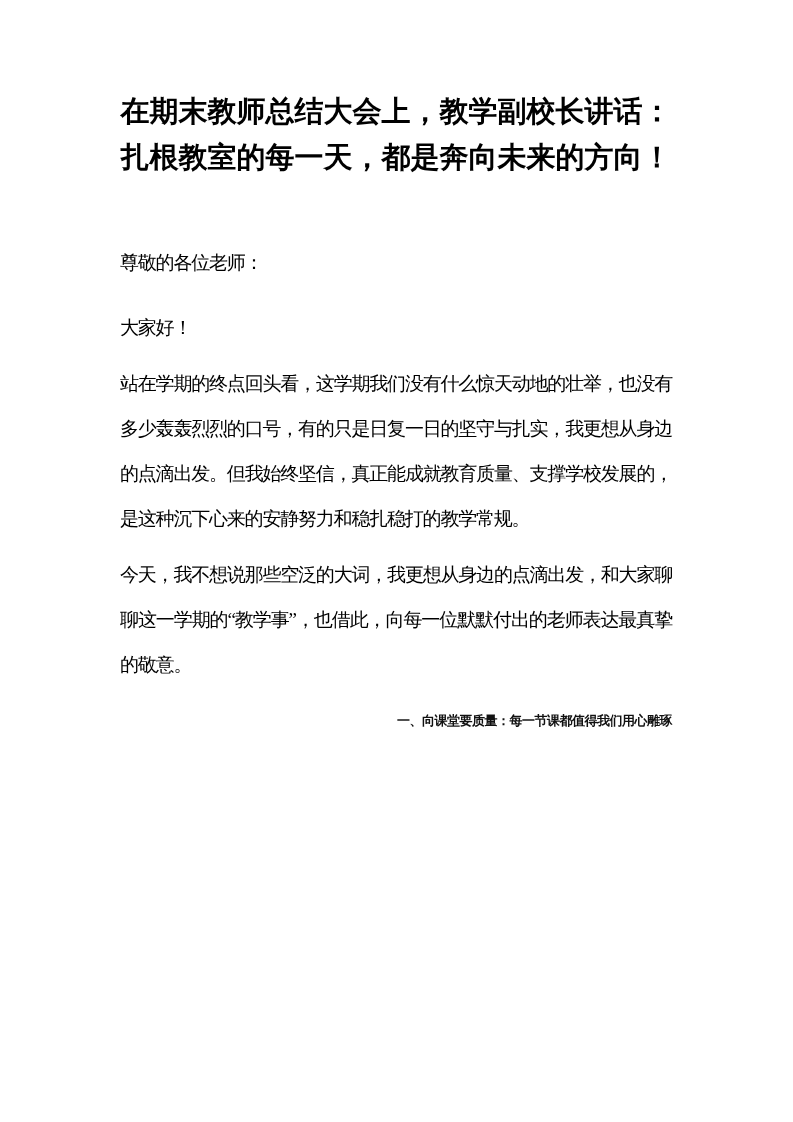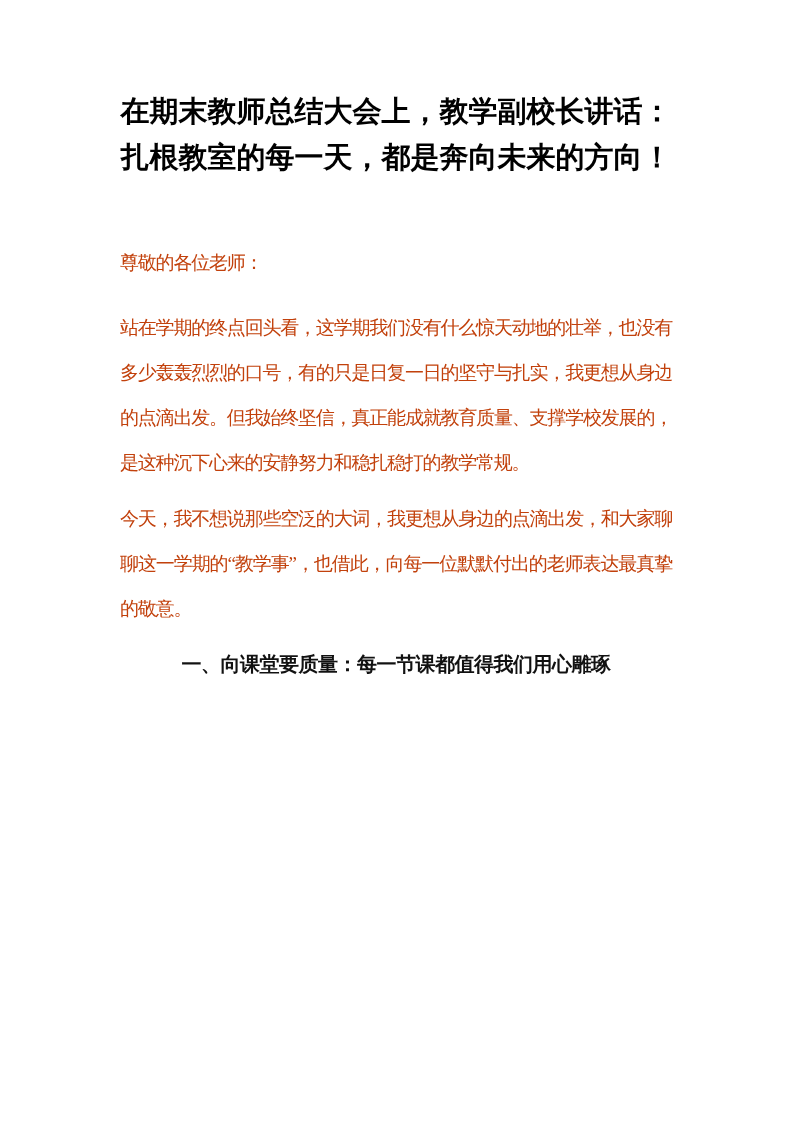--- a/index.html
+++ b/index.html
@@ -31,49 +31,50 @@
     color: #000000;
     margin: 0 0 60px 0;
     letter-spacing: 0;
   }
 
   .para {
     font-size: 19px;
     line-height: 45px;
     letter-spacing: -1.2px;
     text-align: justify;
-    color: #c2410c;
+    color: #000000;
     margin: 0 0 11px 0;
   }
 
   .greeting {
     margin-bottom: 20px;
   }
 
   .section-heading {
     font-family: "Liberation Sans", "DejaVu Sans", sans-serif;
     font-weight: bold;
-    font-size: 20px;
+    font-size: 13px;
     line-height: 45px;
     letter-spacing: -0.5px;
-    text-align: center;
+    text-align: right;
     color: #111111;
     margin: 0;
   }
 </style>
 </head>
 <body>
 
 <div class="page">
   <div class="content">
 
     <h1 class="doc-title">在期末教师总结大会上，教学副校长讲话：扎根教室的每一天，都是奔向未来的方向！</h1>
 
     <p class="para greeting">尊敬的各位老师：</p>
 
+    <p class="para">大家好！</p>
 
 
     <p class="para">站在学期的终点回头看，这学期我们没有什么惊天动地的壮举，也没有多少轰轰烈烈的口号，有的只是日复一日的坚守与扎实，我更想从身边的点滴出发。但我始终坚信，真正能成就教育质量、支撑学校发展的，是这种沉下心来的安静努力和稳扎稳打的教学常规。</p>
 
     <p class="para">今天，我不想说那些空泛的大词，我更想从身边的点滴出发，和大家聊聊这一学期的“教学事”，也借此，向每一位默默付出的老师表达最真挚的敬意。</p>
 
     <h2 class="section-heading">一、向课堂要质量：每一节课都值得我们用心雕琢</h2>
 
   </div>
 </div>

